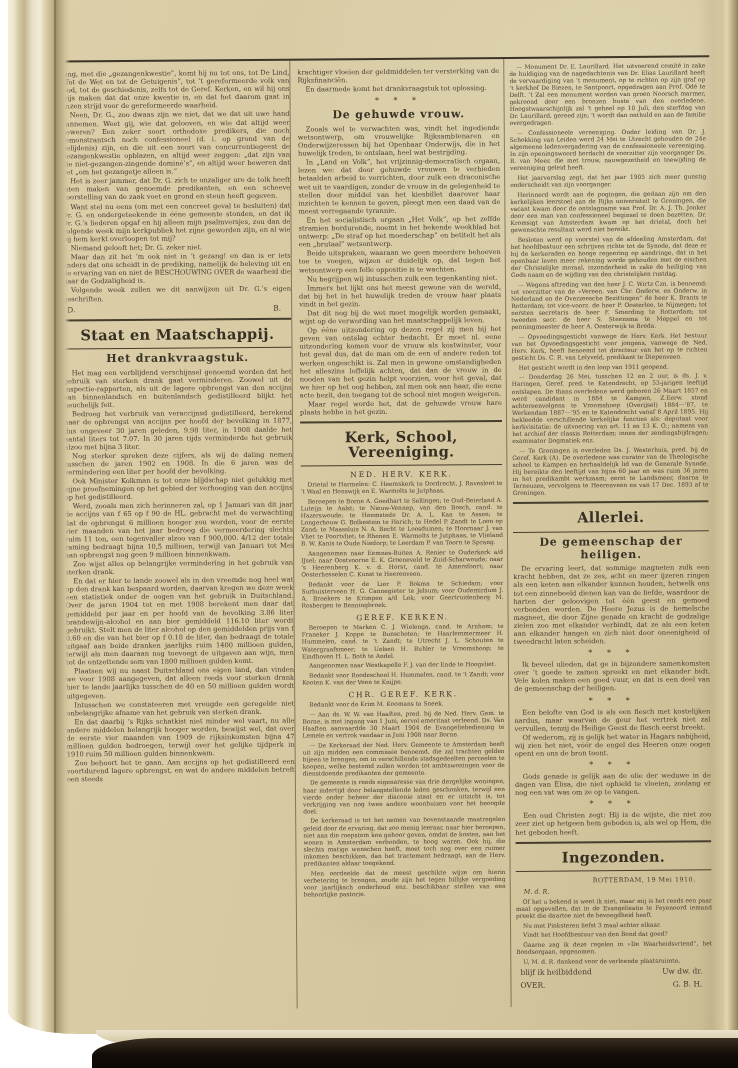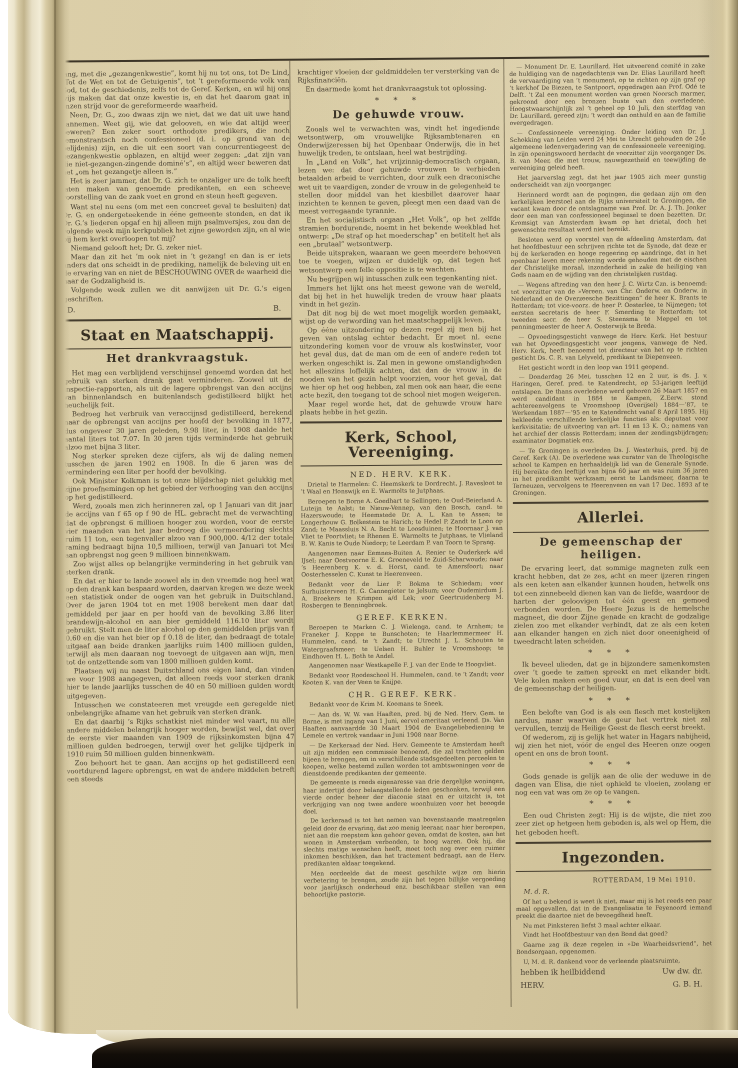--- a/index.html
+++ b/index.html
@@ -172,25 +172,25 @@
           <div class="blk p">Een oud Christen zegt: Hij is de wijste, die niet zoo zeer ziet op hetgeen hem geboden is, als wel op Hem, die het geboden heeft.</div>
           <div class="blk h1">Ingezonden.</div>
           <div class="blk dateline">ROTTERDAM, 19 Mei 1910.</div>
           <div class="blk sal">M. d. R.</div>
           <div class="blk ps">Of het u bekend is weet ik niet, maar mij is het reeds een paar maal opgevallen, dat in de Evangelisatie te Feyenoord iemand preekt die daartoe niet de bevoegdheid heeft.</div>
           <div class="blk ps">Nu met Pinksteren liefst 3 maal achter elkaar.</div>
           <div class="blk ps">Vindt het Hoofdbestuur van den Bond dat goed?</div>
           <div class="blk ps">Gaarne zag ik deze regelen in »De Waarheidsvriend”, het Bondsorgaan, opgenomen.</div>
           <div class="blk ps">U, M. d. R. dankend voor de verleende plaatsruimte,</div>
           <div class="blk sig">
-            <span>hebben ik heilbiddend</span>
+            <span>blijf ik heilbiddend</span>
             <span>Uw dw. dr.</span>
           </div>
           <div class="blk sig">
-            <span>HERV.</span>
+            <span>OVER.</span>
             <span>G. B. H.</span>
           </div>
         </div>
     </div>
     <div class="gutter"></div>
     <div class="gutter-crease"></div>
     <div class="right-edge"></div>
   </div>
   <div class="bottom-edge"></div>
   <div class="bottom-shadow"></div>

